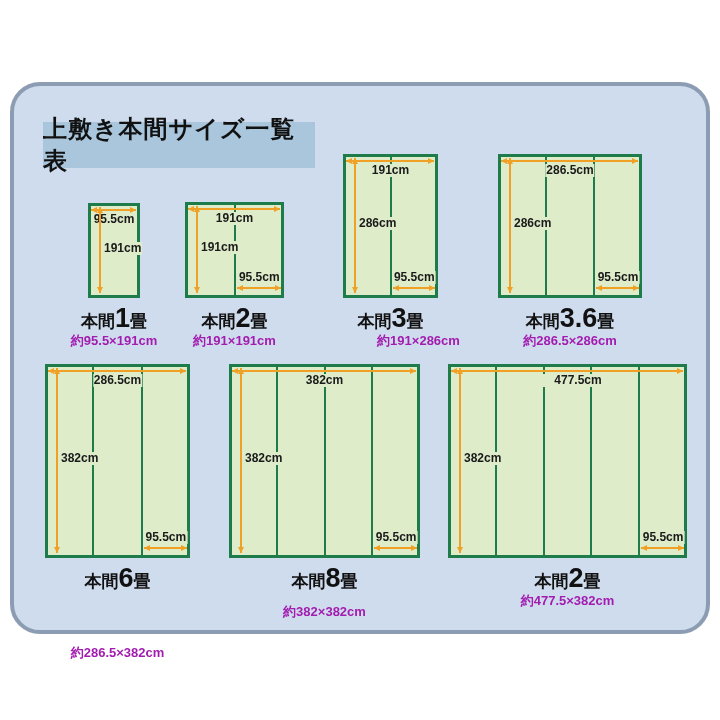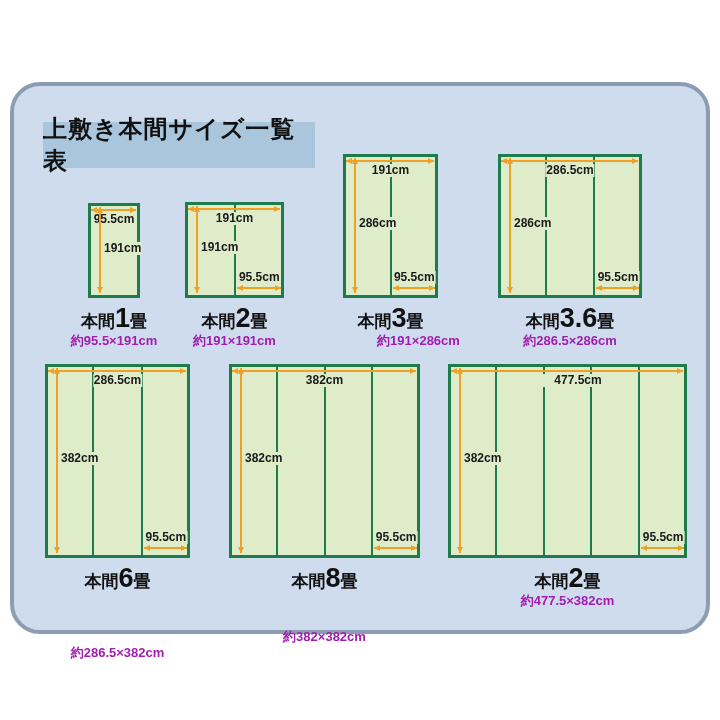--- a/index.html
+++ b/index.html
@@ -102,21 +102,21 @@
       <div class="mat-divider" style="left: 276px; top: 366px; height: 190px;"></div>
       <div class="mat-divider" style="left: 324px; top: 366px; height: 190px;"></div>
       <div class="mat-divider" style="left: 371px; top: 366px; height: 190px;"></div>
       <div class="harrow" style="left: 232px; top: 370px; width: 184px;"></div>
       <div class="dim center" style="left: 324.5px; top: 374px;">382cm</div>
       <div class="varrow" style="left: 240px; top: 368px; height: 185px;"></div>
       <div class="dim" style="left: 244px; top: 452px;">382cm</div>
       <div class="harrow" style="left: 374.25px; top: 547px; width: 42.75px;"></div>
       <div class="dim center" style="left: 396.125px; top: 531px;">95.5cm</div>
       <div class="mat-name" style="left: 324.5px; top: 565px;"><span class="np">本間</span><span class="nn">8</span><span class="np">畳</span></div>
-      <div class="mat-size" style="left: 324.5px; top: 628px; text-align: right;">約382×382cm</div>
+      <div class="mat-size" style="left: 324.5px; top: 603px; text-align: right;">約382×382cm</div>
       <div class="mat-rect" style="left: 448px; top: 364px; width: 239px; height: 194px;"></div>
       <div class="mat-divider" style="left: 495px; top: 366px; height: 190px;"></div>
       <div class="mat-divider" style="left: 543px; top: 366px; height: 190px;"></div>
       <div class="mat-divider" style="left: 590px; top: 366px; height: 190px;"></div>
       <div class="mat-divider" style="left: 638px; top: 366px; height: 190px;"></div>
       <div class="harrow" style="left: 451px; top: 370px; width: 232px;"></div>
       <div class="dim center" style="left: 567.5px; top: 374px; padding-left: 22px;">477.5cm</div>
       <div class="varrow" style="left: 459px; top: 368px; height: 185px;"></div>
       <div class="dim" style="left: 463px; top: 452px;">382cm</div>
       <div class="harrow" style="left: 641.2px; top: 547px; width: 42.8px;"></div>

